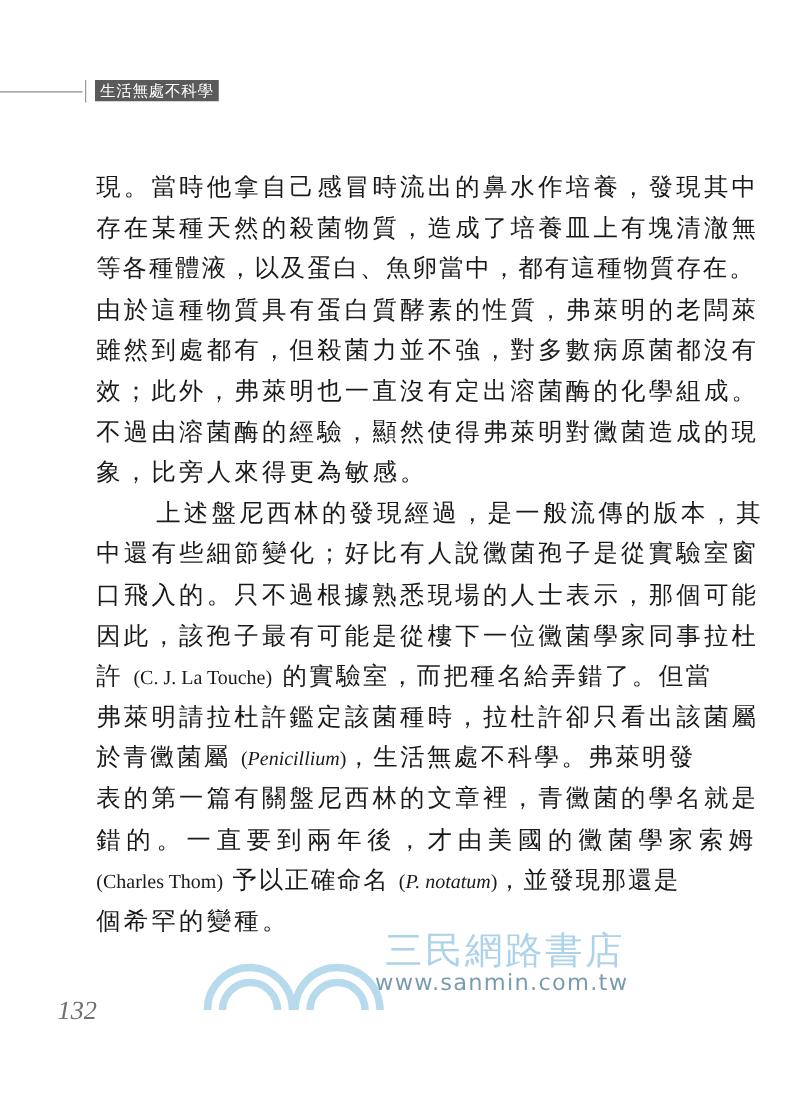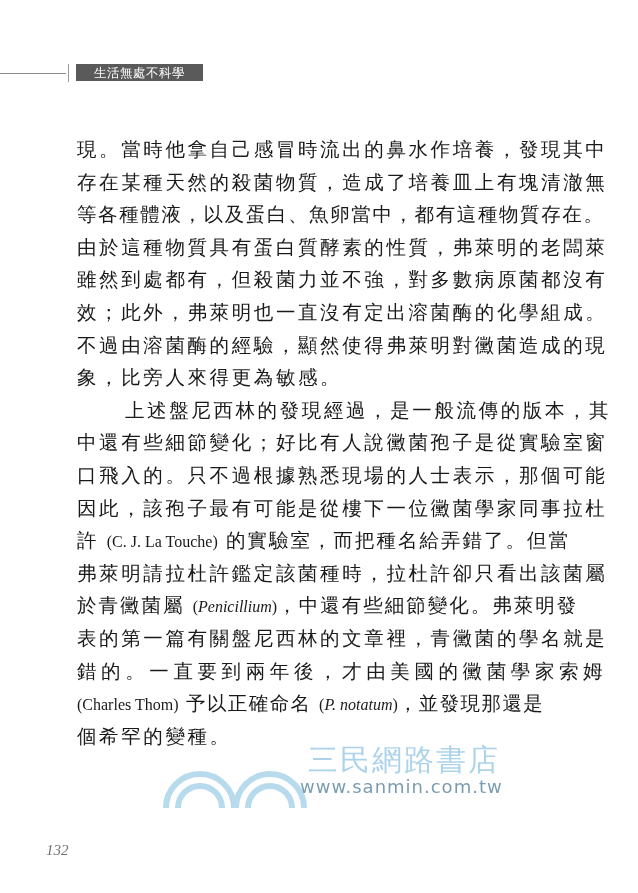--- a/index.html
+++ b/index.html
@@ -1,30 +1,30 @@
 <!DOCTYPE html>
 <html><head>
   <meta charset="utf-8">
   <style>
     html, body { margin: 0; padding: 0; background: #ffffff; }
     body { width: 638px; height: 893px; position: relative; overflow: hidden;
            font-family: "DejaVu Serif", serif; color: #1a1a1a; }
     .header-rule { position: absolute; left: 0; top: 73px; width: 66px; height: 1px; background: #8a8a8a; }
     .header-tick { position: absolute; left: 68px; top: 64px; width: 1px; height: 18px; background: #9a9a9a; }
-    .header-label { position: absolute; left: 76px; top: 64px; height: 17px; padding: 0 18px;
+    .header-label { position: absolute; left: 76px; top: 64px; height: 17px; padding: 0 4px;
                     background: #5a5a5a; color: #ffffff; font-family: "DejaVu Sans", sans-serif;
                     font-size: 12.5px; line-height: 17px; letter-spacing: 0.5px; white-space: nowrap; text-align: center; }
     .body-text { position: absolute; left: 77px; top: 134px; width: 410px; }
     .line { height: 32.6px; line-height: 32.6px; font-size: 19.5px; white-space: nowrap;
             letter-spacing: 2.6px; }
     .line.indent { padding-left: 48px; }
     .latin { font-family: "Liberation Serif", serif; font-size: 16px; letter-spacing: 0; }
     .latin i { font-style: italic; }
-    .page-number { position: absolute; left: 46px; top: 842px; font-family: "Liberation Serif", serif;
-                   font-style: italic; font-size: 15px; color: #707070; }
+    .page-number { position: absolute; left: 46px; top: 796px; font-family: "Liberation Serif", serif;
+                   font-style: italic; font-size: 21px; color: #707070; }
     .watermark { position: absolute; left: 160px; top: 740px; width: 330px; height: 70px; pointer-events: none; opacity: 0.55; }
     .watermark-text { position: absolute; left: 148px; top: 0px; font-family: "DejaVu Serif", serif;
                       font-size: 30px; color: #6ab0d8; letter-spacing: 2px; white-space: nowrap; }
     .watermark-sub { position: absolute; left: 140px; top: 36px; font-family: "DejaVu Sans", sans-serif;
                      font-size: 18px; color: #0c4a6e; letter-spacing: 1px; white-space: nowrap; }
   </style>
 </head>
 <body>
 
 <div class="header-rule"></div>
@@ -42,21 +42,21 @@
   <div class="line">象，比旁人來得更為敏感。</div>
   <div class="line indent">上述盤尼西林的發現經過，是一般流傳的版本，其</div>
   <div class="line">中還有些細節變化；好比有人說黴菌孢子是從實驗室窗</div>
   <div class="line">口飛入的。只不過根據熟悉現場的人士表示，那個可能</div>
   <div class="line">因此，該孢子最有可能是從樓下一位黴菌學家同事拉杜</div>
   <div class="line" style="letter-spacing:2px">
     <span>許 </span><span class="latin">(C. J. La Touche)</span><span> 的實驗室，而把種名給弄錯了。但當</span>
   </div>
   <div class="line">弗萊明請拉杜許鑑定該菌種時，拉杜許卻只看出該菌屬</div>
   <div class="line" style="letter-spacing:2px">
-    <span>於青黴菌屬 </span><span class="latin">(</span><span class="latin"><i>Penicillium</i></span><span class="latin">)</span><span>，中還有些細節變化。弗萊明發</span>
+    <span>於青黴菌屬 </span><span class="latin">(</span><span class="latin"><i>Penicillium</i></span><span class="latin">)</span><span>，生活無處不科學。弗萊明發</span>
   </div>
   <div class="line">表的第一篇有關盤尼西林的文章裡，青黴菌的學名就是</div>
   <div class="line" style="letter-spacing:4.6px">錯的。一直要到兩年後，才由美國的黴菌學家索姆</div>
   <div class="line" style="letter-spacing:1.4px">
     <span class="latin">(Charles Thom)</span><span> 予以正確命名 </span><span class="latin">(</span><span class="latin"><i>P. notatum</i></span><span class="latin">)</span><span>，並發現那還是</span>
   </div>
   <div class="line">個希罕的變種。</div>
 </div>
 
 <div class="watermark">

